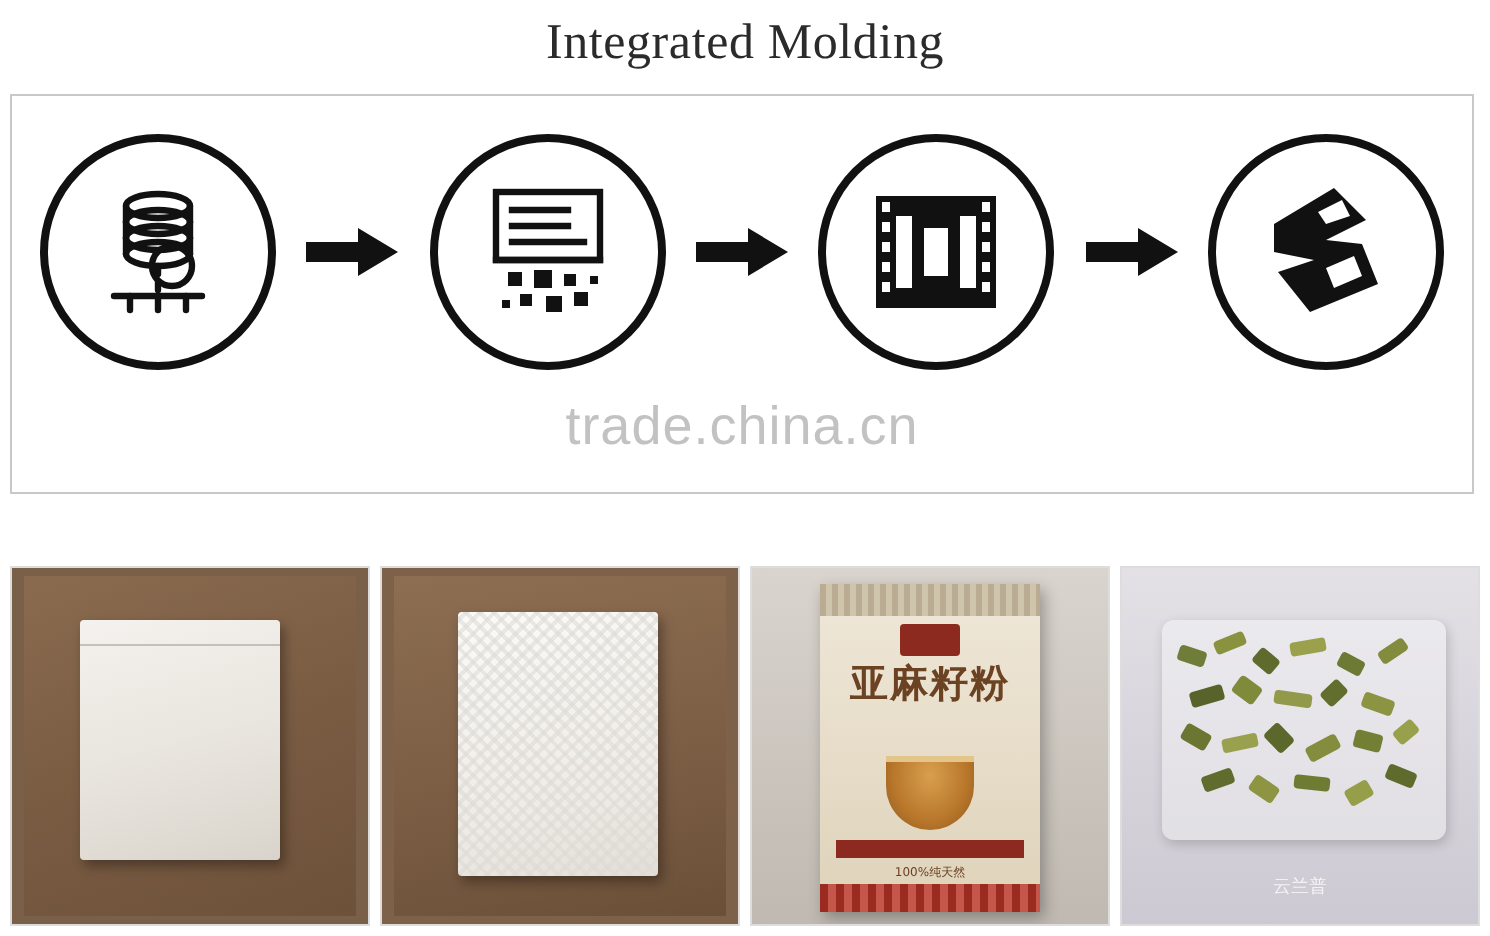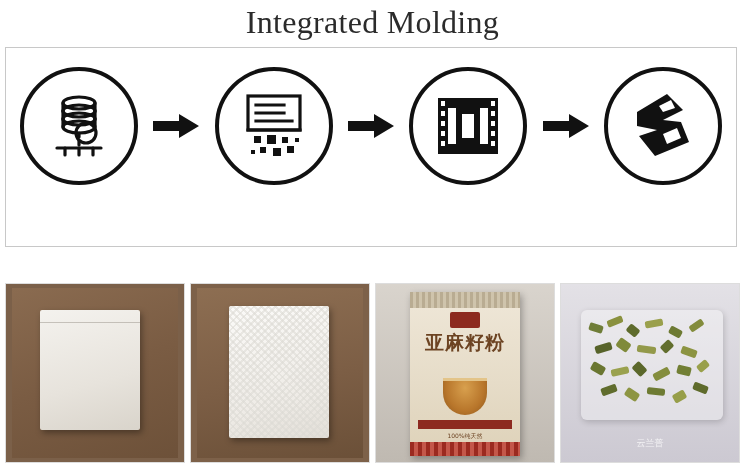--- a/index.html
+++ b/index.html
@@ -21,21 +21,21 @@
     background: #ffffff;
   }
   .title {
     position: absolute;
     left: 0;
     top: 0;
     width: 745px;
     height: 44px;
     line-height: 44px;
     text-align: center;
-    font-size: 32px;
+    font-size: 25px;
     color: #2b2b2b;
     font-family: "Liberation Serif", serif;
     letter-spacing: 0.3px;
   }
   .process-box {
     position: absolute;
     left: 5px;
     top: 47px;
     width: 732px;
     height: 200px;
@@ -307,20 +307,21 @@
           </g>
           <g fill="#ffffff">
             <path d="M36 20 L48 14 L52 22 L40 26 Z"></path>
             <path d="M40 48 L54 42 L58 52 L44 58 Z"></path>
           </g>
         </svg>
       </div>
 
     </div>
 
+    <div class="watermark">trade.china.cn</div>
   </div>
 
   <div class="photos-row">
 
     <div class="photo p1">
       <div class="card"></div>
       <div class="bag"></div>
     </div>
 
     <div class="photo p2">

